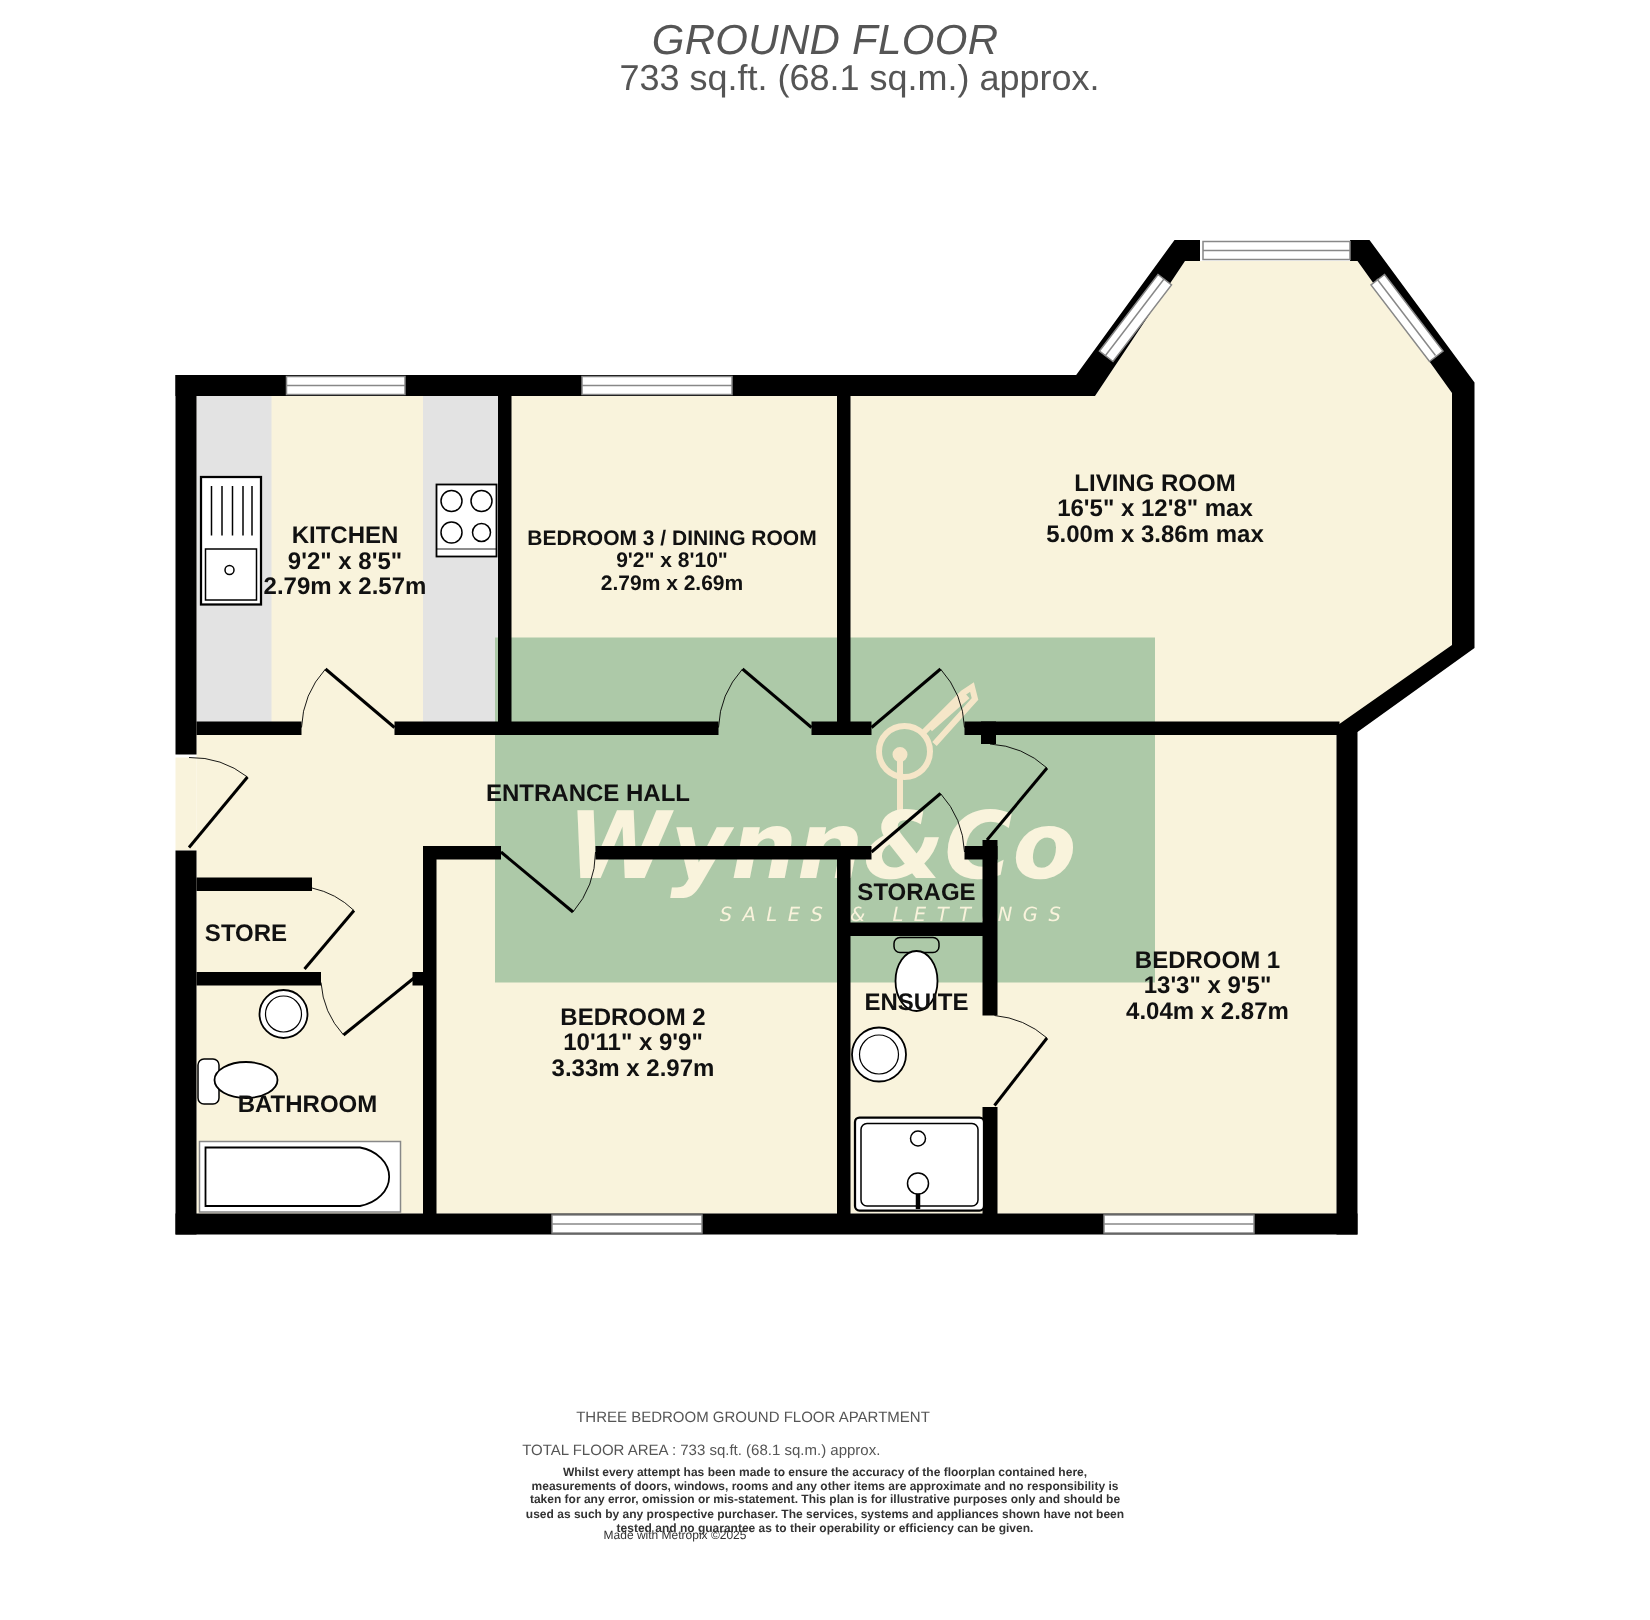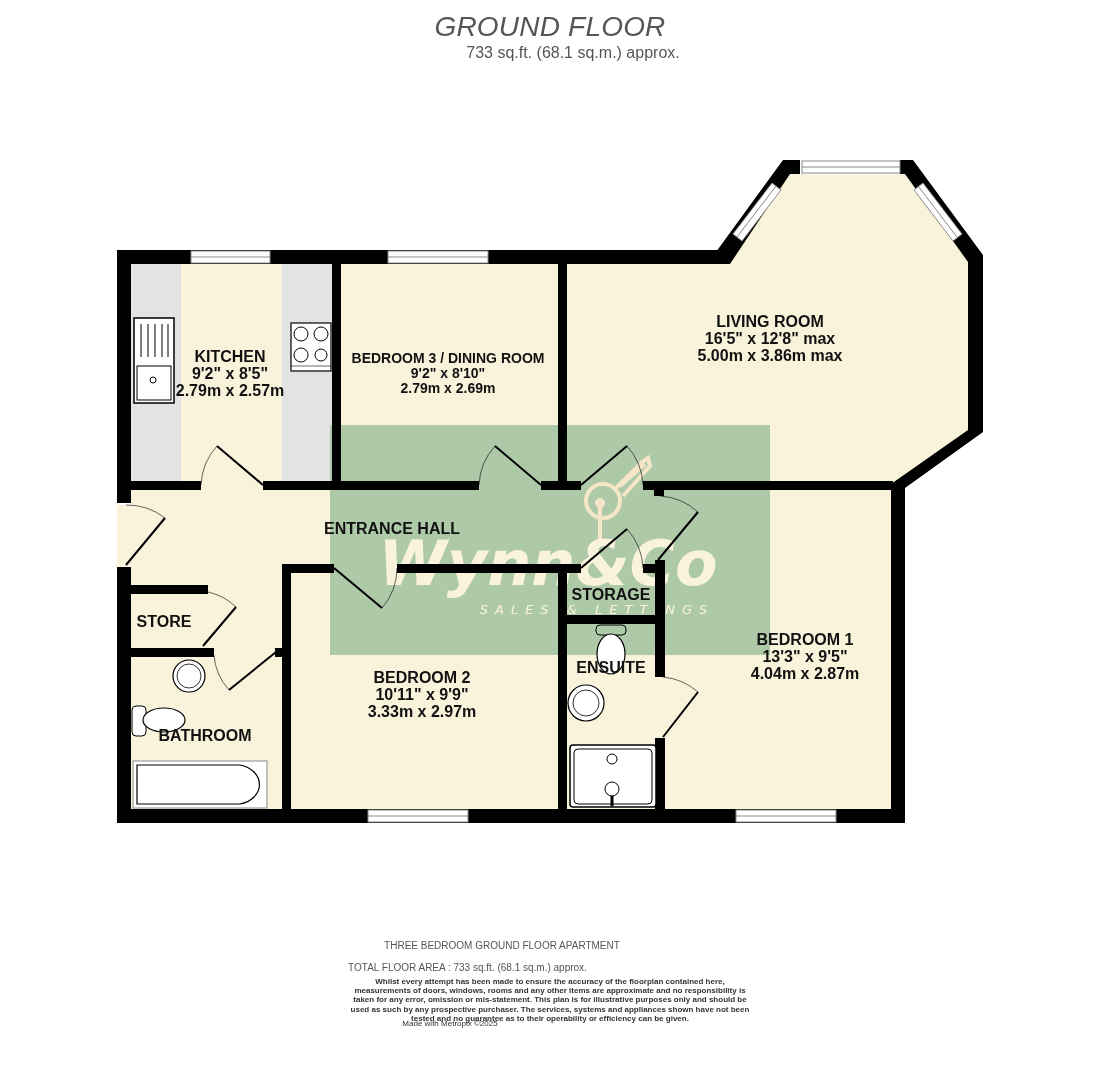--- a/index.html
+++ b/index.html
@@ -1,19 +1,19 @@
 <!DOCTYPE html>
 <html><head>
 <meta charset="utf-8">
 <style>
   html, body { margin: 0; padding: 0; background: #ffffff; }
   body { width: 1100px; height: 1080px; position: relative; overflow: hidden; font-family: "Liberation Sans", sans-serif; }
   .header { position: absolute; left: 0; top: 14px; width: 1100px; text-align: center; color: #555555; }
   .header .title { font-size: 28px; line-height: 26px; letter-spacing: 0.2px; font-style: italic; }
-  .header .area { font-size: 16px; line-height: 26px; margin-left: 46px; }
+  .header .area { font-size: 24px; line-height: 26px; margin-left: 46px; }
   svg.plan { position: absolute; left: 0; top: 0; }
   .room-label { font-family: "Liberation Sans", sans-serif; font-weight: bold; fill: #111111; }
   .f-type { position: absolute; top: 940px; left: 0; width: 1004px; text-align: center; font-size: 10px; color: #555; }
   .f-total { position: absolute; top: 962px; left: 0; width: 935px; text-align: center; font-size: 10px; color: #555; }
   .f-disc { position: absolute; top: 977px; left: 350px; width: 400px; text-align: center; font-size: 8px; line-height: 9.2px; color: #333; font-weight: bold; }
   .f-made { position: absolute; top: 1019px; left: 0; width: 900px; text-align: center; font-size: 8px; color: #333; }
 </style>
 </head>
 <body>
 

